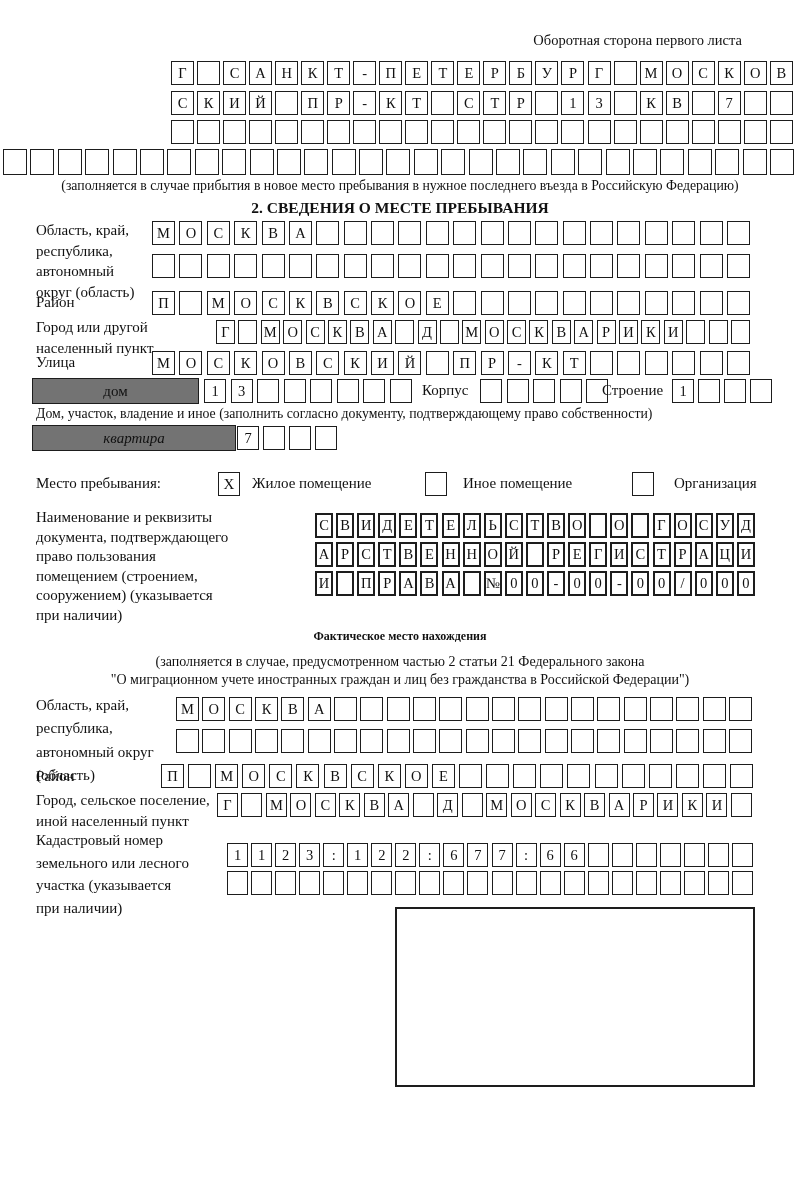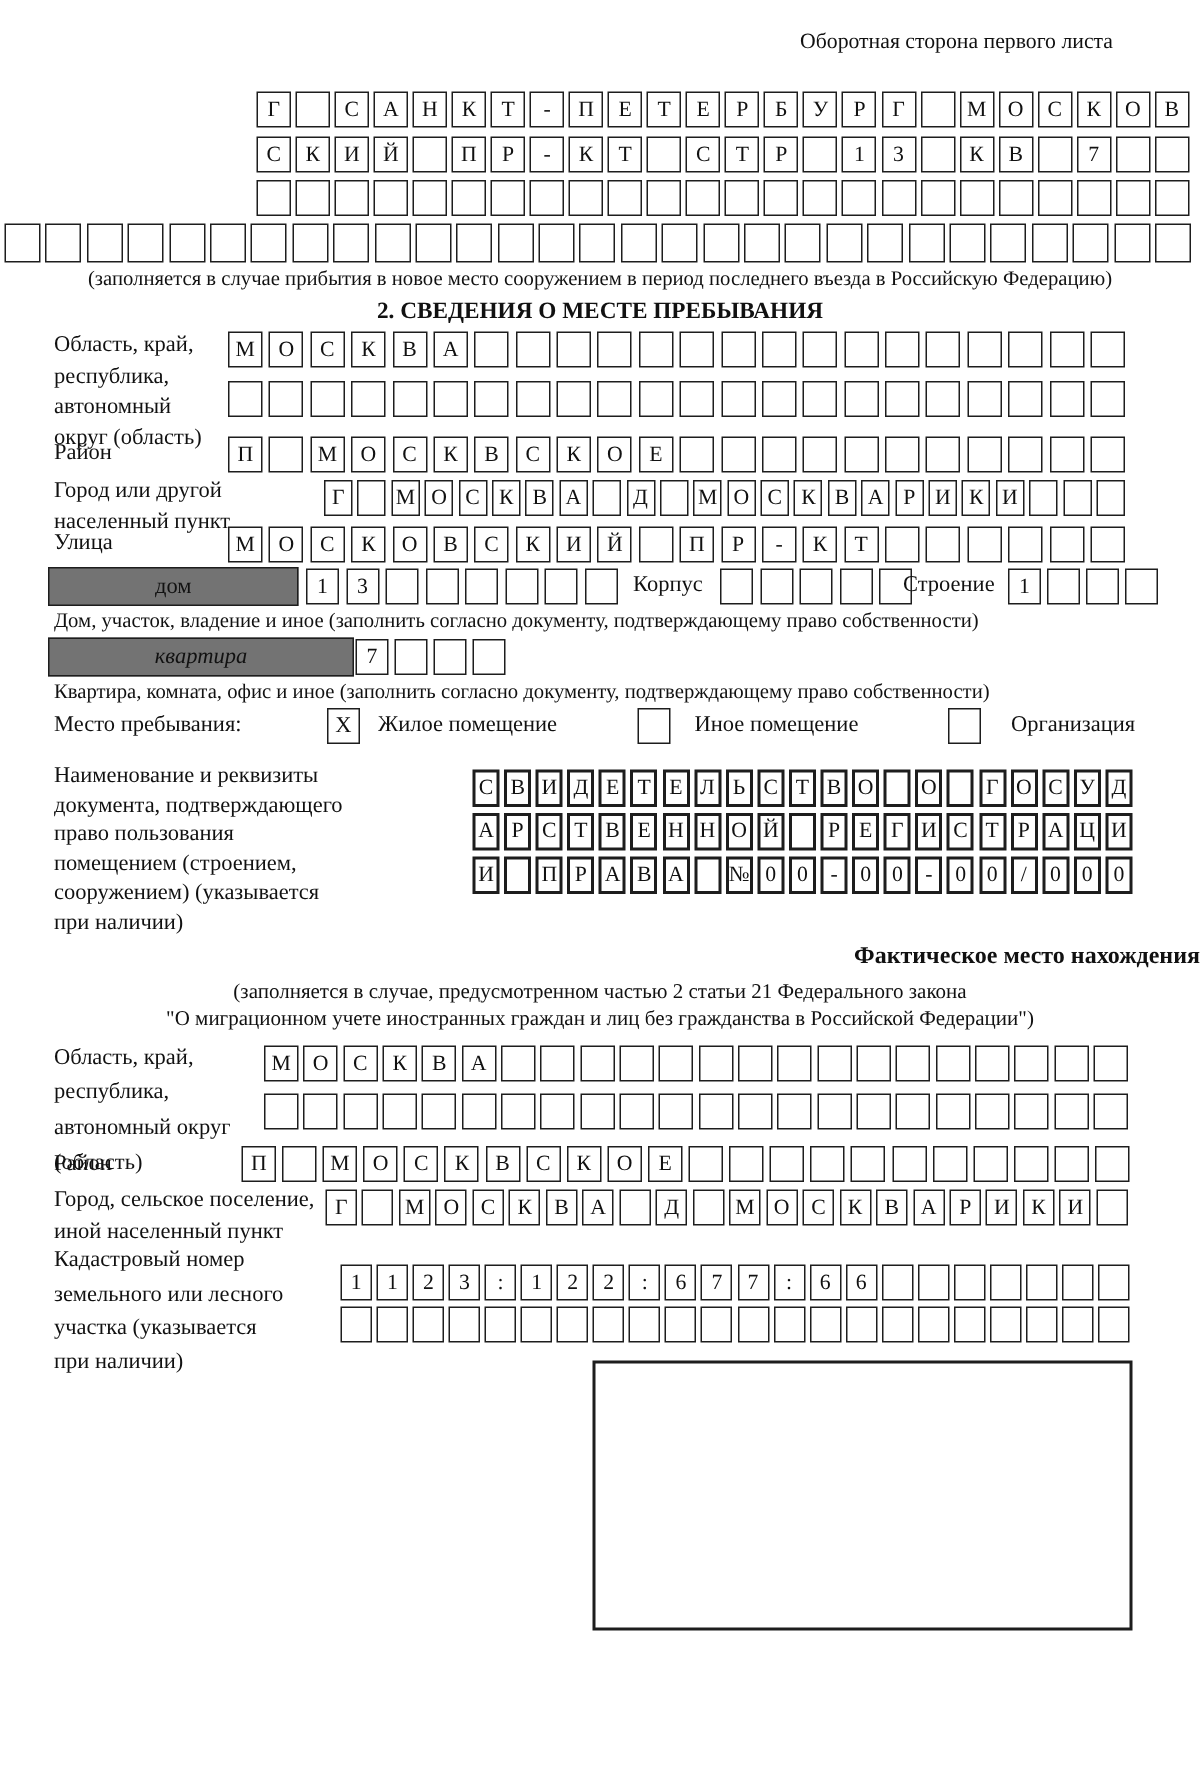--- a/index.html
+++ b/index.html
@@ -32,21 +32,21 @@
   }
   .optlbl{position:absolute;font-size:15px;}
   #stamp-box{position:absolute;left:395px;top:907px;width:356px;height:176px;border:2px solid #1d1d1d;background:#fff;}
   #stamp-note{position:absolute;left:378px;top:1089px;width:395px;font-size:13.8px;line-height:1.5;text-align:center;white-space:pre-line;}
 </style>
 </head>
 <body>
 
 <div id="form">
 
-  <div class="cap" style="top:20px;right:58px;font-size:14.5px;">Оборотная сторона первого листа</div>
+  <div class="cap" style="top:32px;right:58px;font-size:14.5px;">Оборотная сторона первого листа</div>
 
   <div class="boxes sz23" style="left:171px;top:61px;width:622px;">
       <span class="cb">Г</span>
       <span class="cb"></span>
       <span class="cb">С</span>
       <span class="cb">А</span>
       <span class="cb">Н</span>
       <span class="cb">К</span>
       <span class="cb">Т</span>
       <span class="cb">-</span>
@@ -143,21 +143,21 @@
       <span class="cb"></span>
       <span class="cb"></span>
       <span class="cb"></span>
       <span class="cb"></span>
       <span class="cb"></span>
       <span class="cb"></span>
       <span class="cb"></span>
       <span class="cb"></span>
       <span class="cb"></span>
     </div>
-  <div class="cap center" style="top:178px;">(заполняется в случае прибытия в новое место сооружением в период последнего въезда в Российскую Федерацию)</div>
+  <div class="cap center" style="top:178px;">(заполняется в случае прибытия в новое место пребывания в нужное последнего въезда в Российскую Федерацию)</div>
 
   <div class="title center" style="top:199px;text-align:center;">2. СВЕДЕНИЯ О МЕСТЕ ПРЕБЫВАНИЯ</div>
 
   <div class="lbl" style="left:36px;top:220px;width:120px;">Область, край,
 республика,
 автономный
 округ (область)</div>
   <div class="boxes sz23" style="left:152px;top:221px;width:598px;">
       <span class="cb">М</span>
       <span class="cb">О</span>
@@ -316,21 +316,20 @@
     </div>
   <div class="cap" style="left:36px;top:406px;">Дом, участок, владение и иное (заполнить согласно документу, подтверждающему право собственности)</div>
 
   <div class="widebox" style="left:32px;top:425px;width:204px;font-style:italic;">квартира</div>
   <div class="boxes" style="left:237px;top:426px;width:100px;">
       <span class="cb">7</span>
       <span class="cb"></span>
       <span class="cb"></span>
       <span class="cb"></span>
     </div>
-  <div class="cap" style="left:36px;top:453px;">Квартира, комната, офис и иное (заполнить согласно документу, подтверждающему право собственности)</div>
 
   <div class="optlbl" style="left:36px;top:475px;">Место пребывания:</div>
   <span class="chk" style="left:218px;top:472px;">X</span>
   <div class="optlbl" style="left:252px;top:475px;">Жилое помещение</div>
   <span class="chk" style="left:425px;top:472px;"></span>
   <div class="optlbl" style="left:463px;top:475px;">Иное помещение</div>
   <span class="chk" style="left:632px;top:472px;"></span>
   <div class="optlbl" style="left:674px;top:475px;">Организация</div>
 
   <div class="lbl" style="left:36px;top:508px;width:270px;line-height:1.3;">Наименование и реквизиты
@@ -402,21 +401,21 @@
       <span class="cb">0</span>
       <span class="cb">-</span>
       <span class="cb">0</span>
       <span class="cb">0</span>
       <span class="cb">/</span>
       <span class="cb">0</span>
       <span class="cb">0</span>
       <span class="cb">0</span>
     </div>
 
-  <div class="title center" style="top:629px;text-align:right;font-size:16px;">Фактическое место нахождения</div>
+  <div class="title center" style="top:629px;text-align:center;font-size:12px;">Фактическое место нахождения</div>
   <div class="cap center" style="top:654px;font-size:14px;">(заполняется в случае, предусмотренном частью 2 статьи 21 Федерального закона</div>
   <div class="cap center" style="top:672px;font-size:14px;">"О миграционном учете иностранных граждан и лиц без гражданства в Российской Федерации")</div>
 
   <div class="lbl" style="left:36px;top:694px;width:150px;line-height:1.55;">Область, край,
 республика,
 автономный округ
 (область)</div>
   <div class="boxes sz23" style="left:176px;top:697px;width:576px;">
       <span class="cb">М</span>
       <span class="cb">О</span>

